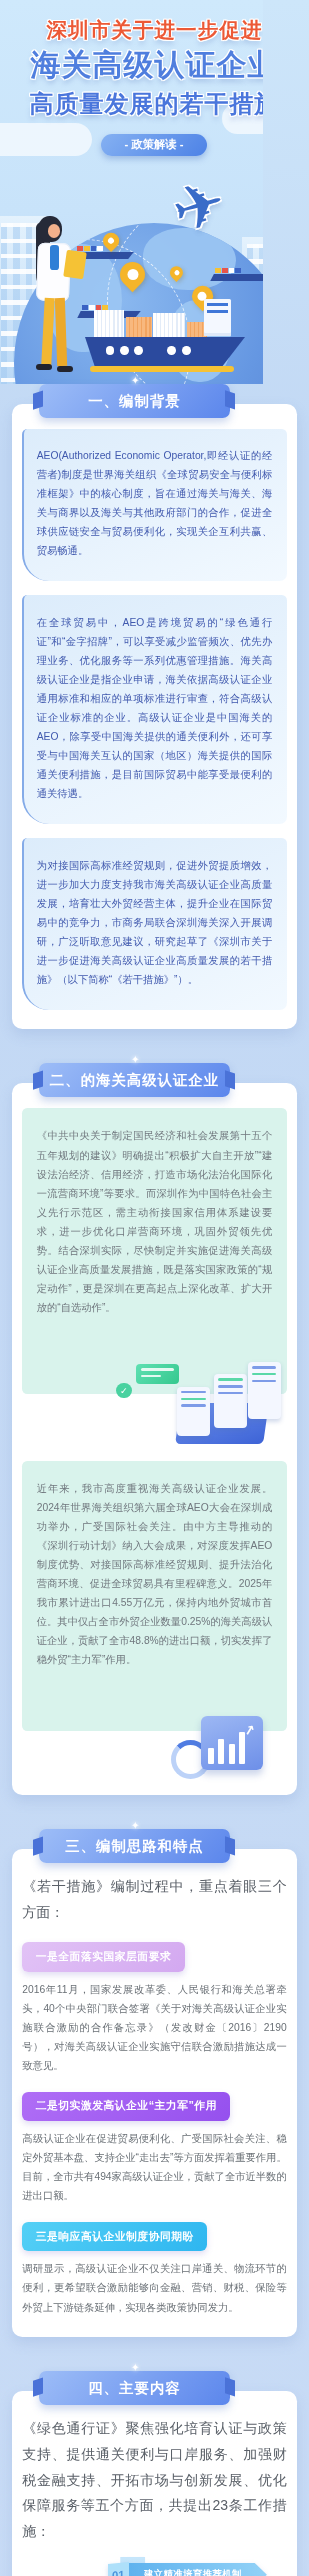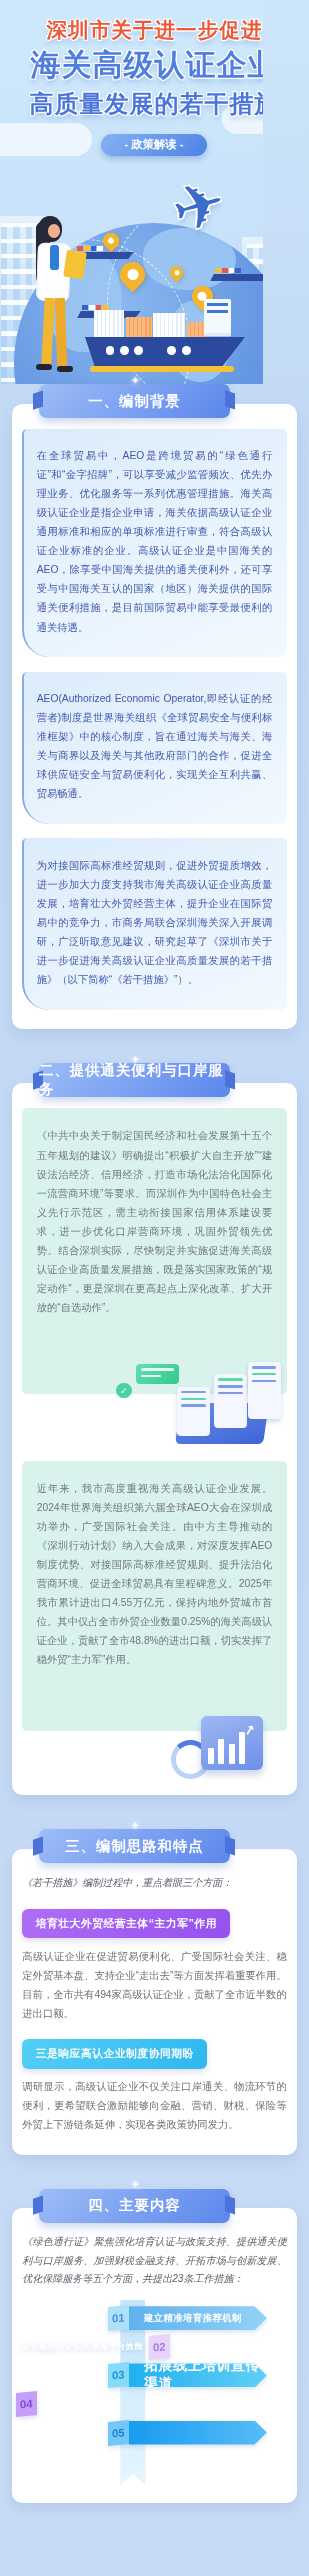--- a/index.html
+++ b/index.html
@@ -92,21 +92,21 @@
   .ch-panel{position:absolute;right:24px;top:0;width:62px;height:54px;background:linear-gradient(160deg,#9db8f4,#6d8fe8);border-radius:6.2px;box-shadow:0 4.1px 7.2px rgba(90,120,190,.3);}
   .ch-panel b{position:absolute;bottom:6.2px;width:6.2px;background:#fff;border-radius:1px;}
   .ch-arrow{position:absolute;right:31px;top:7.2px;color:#fff;font-size:13.4px;font-weight:bold;transform:rotate(-14deg);}
   .ch-ring{position:absolute;right:77px;top:24px;width:29px;height:29px;border-radius:50%;border:5.2px solid #bcd2f8;border-top-color:#4f7ce2;}
   .pill{display:inline-block;border-radius:6.2px;color:#fff;font-weight:bold;font-size:10.8px;letter-spacing:0.5px;
     padding:7.7px 13.4px;margin:3.1px 1px 8.2px;box-shadow:0 3.1px 6.2px rgba(120,100,200,.22);}
   .pill1{background:linear-gradient(135deg,#e2c3f6,#d3a8f0);}
   .pill2{background:linear-gradient(135deg,#b06ef6,#9550ee);}
   .pill3{background:linear-gradient(135deg,#55d0f6,#2eb6f0);}
   .gpara{color:#6a7076;font-size:10.3px;line-height:1.85;text-align:justify;margin:0 1px 13.4px;}
-  .intro{color:#5a6068;font-size:10px;line-height:1.85;text-align:justify;margin:0 1px 13.4px;font-style:italic;}
+  .intro{color:#5a6068;font-size:14px;line-height:1.85;text-align:justify;margin:0 1px 13.4px;}
   
   .m-list{position:relative;margin-top:17.5px;padding-bottom:36px;}
   .m-spine{position:absolute;left:99px;top:-6.2px;bottom:0;width:25px;z-index:0;
     background:linear-gradient(180deg,#c6e6fb,#e6f5ff);
     box-shadow:3.1px 5.2px 8.2px rgba(100,150,210,.3);
     clip-path:polygon(0 0,100% 0,100% 100%,50% 94%,0 100%);}
   .m-row{position:relative;display:flex;align-items:center;height:24px;margin-bottom:4.6px;z-index:1;
     filter:drop-shadow(0 2.6px 2.6px rgba(90,130,200,.25));}
   .m-row.right{margin-left:87px;}
   .m-row.left{margin-left:-5.2px;}
@@ -238,30 +238,30 @@
 
     <div class="plane">✈</div>
   </header>
 
   <section class="sec first">
     <div class="banner">
         <span class="spark">✦</span>
         <span>一、编制背景</span>
       </div>
     <div class="card">
+      <div class="bcard">AEO(Authorized Economic Operator,即经认证的经营者)制度是世界海关组织《全球贸易安全与便利标准框架》中的核心制度，旨在通过海关与海关、海关与商界以及海关与其他政府部门的合作，促进全球供应链安全与贸易便利化，实现关企互利共赢、贸易畅通。</div>
       <div class="bcard">在全球贸易中，AEO是跨境贸易的“绿色通行证”和“金字招牌”，可以享受减少监管频次、优先办理业务、优化服务等一系列优惠管理措施。海关高级认证企业是指企业申请，海关依据高级认证企业通用标准和相应的单项标准进行审查，符合高级认证企业标准的企业。高级认证企业是中国海关的AEO，除享受中国海关提供的通关便利外，还可享受与中国海关互认的国家（地区）海关提供的国际通关便利措施，是目前国际贸易中能享受最便利的通关待遇。</div>
-      <div class="bcard">AEO(Authorized Economic Operator,即经认证的经营者)制度是世界海关组织《全球贸易安全与便利标准框架》中的核心制度，旨在通过海关与海关、海关与商界以及海关与其他政府部门的合作，促进全球供应链安全与贸易便利化，实现关企互利共赢、贸易畅通。</div>
       <div class="bcard">为对接国际高标准经贸规则，促进外贸提质增效，进一步加大力度支持我市海关高级认证企业高质量发展，培育壮大外贸经营主体，提升企业在国际贸易中的竞争力，市商务局联合深圳海关深入开展调研，广泛听取意见建议，研究起草了《深圳市关于进一步促进海关高级认证企业高质量发展的若干措施》（以下简称“《若干措施》”）。</div>
     </div>
   </section>
 
   <section class="sec">
     <div class="banner">
         <span class="spark">✦</span>
-        <span>二、提供通关便利与口岸服务</span>
+        <span>二、的海关高级认证企业</span>
       </div>
     <div class="card">
       <div class="mcard" style="padding-bottom:77px;">《中共中央关于制定国民经济和社会发展第十五个五年规划的建议》明确提出“积极扩大自主开放”“建设法治经济、信用经济，打造市场化法治化国际化一流营商环境”等要求。而深圳作为中国特色社会主义先行示范区，需主动衔接国家信用体系建设要求，进一步优化口岸营商环境，巩固外贸领先优势。结合深圳实际，尽快制定并实施促进海关高级认证企业高质量发展措施，既是落实国家政策的“规定动作”，更是深圳在更高起点上深化改革、扩大开放的“自选动作”。</div>
       <div class="illus-doc">
         <div class="doc-base"></div>
         <div class="doc-page" style="right:77px;top:13.4px;width:33px;height:49px;">
             <i></i>
             <i class="g"></i>
             <i></i>
           </div>
@@ -296,21 +296,25 @@
   </section>
 
   <section class="sec">
     <div class="banner">
         <span class="spark">✦</span>
         <span>三、编制思路和特点</span>
       </div>
     <div class="card">
       <p class="intro">《若干措施》编制过程中，重点着眼三个方面：</p>
       <div>
-        <div class="pill pill2">培育壮大外贸经营主体“主力军”作用</div>
+        <div class="pill pill1">一是全面落实国家层面要求</div>
+        <p class="gpara">2016年11月，国家发展改革委、人民银行和海关总署牵头，40个中央部门联合签署《关于对海关高级认证企业实施联合激励的合作备忘录》（发改财金〔2016〕2190号），对海关高级认证企业实施守信联合激励措施达成一致意见。</p>
+      </div>
+      <div>
+        <div class="pill pill2">二是切实激发高认企业“主力军”作用</div>
         <p class="gpara">高级认证企业在促进贸易便利化、广受国际社会关注、稳定外贸基本盘、支持企业“走出去”等方面发挥着重要作用。目前，全市共有494家高级认证企业，贡献了全市近半数的进出口额。</p>
       </div>
       <div>
         <div class="pill pill3">三是响应高认企业制度协同期盼</div>
         <p class="gpara" style="margin-bottom:3.1px;">调研显示，高级认证企业不仅关注口岸通关、物流环节的便利，更希望联合激励能够向金融、营销、财税、保险等外贸上下游链条延伸，实现各类政策协同发力。</p>
       </div>
     </div>
   </section>
 
   <section class="sec">

